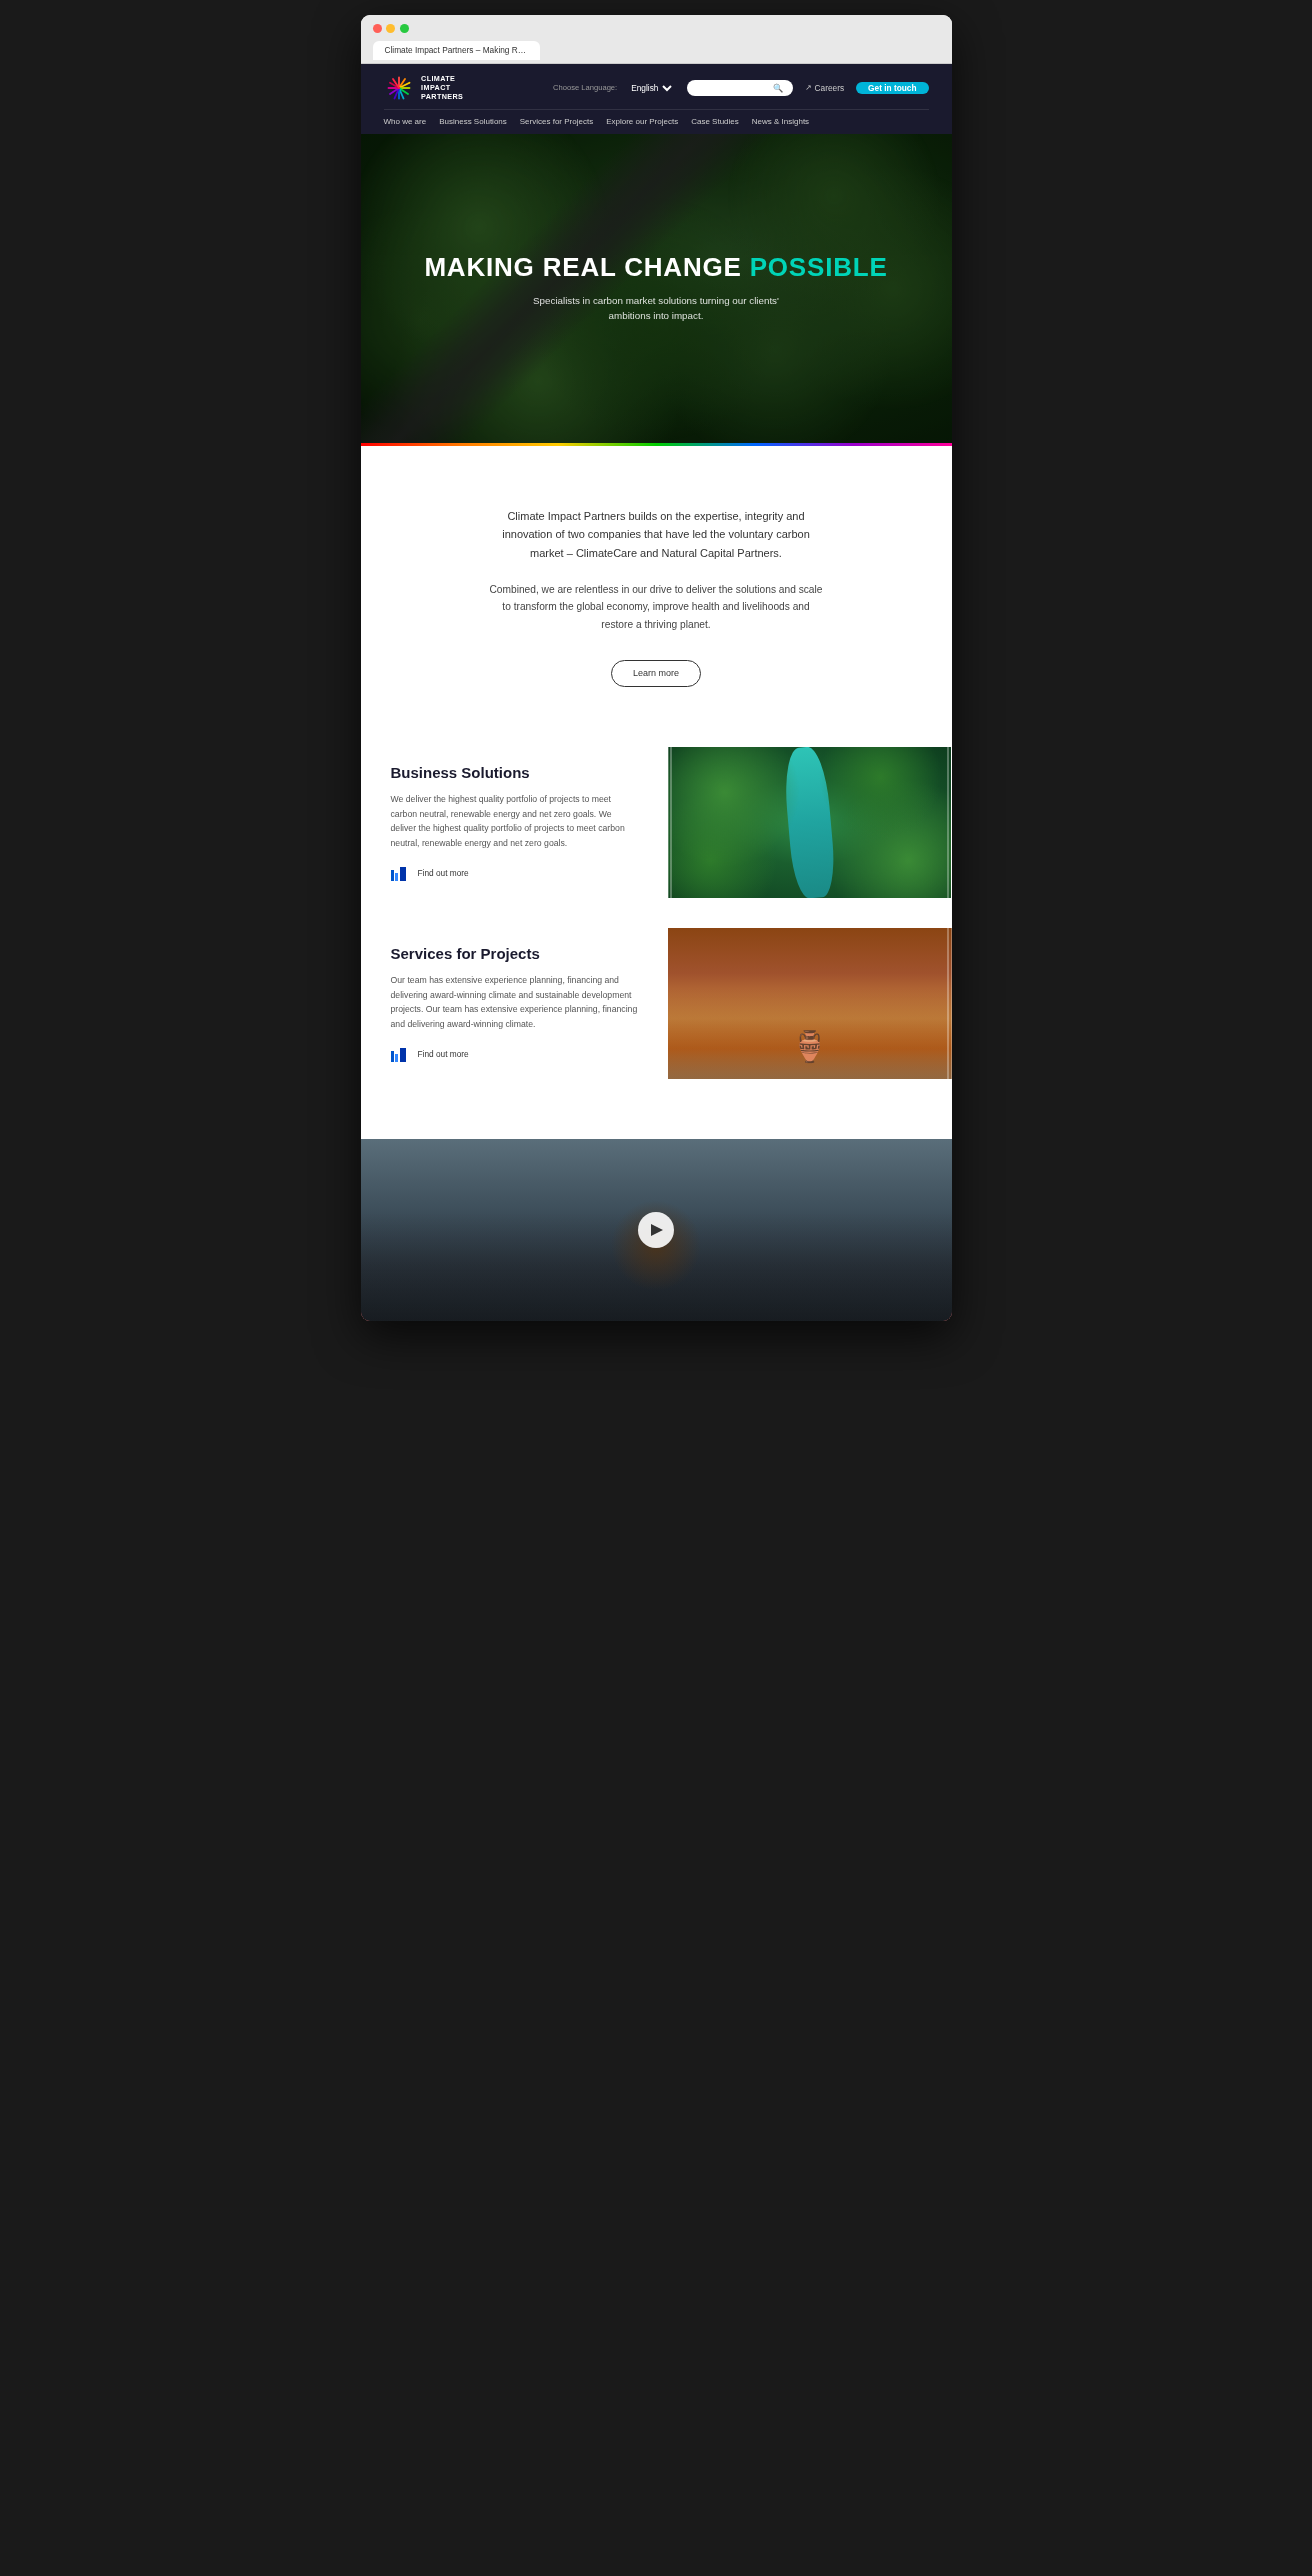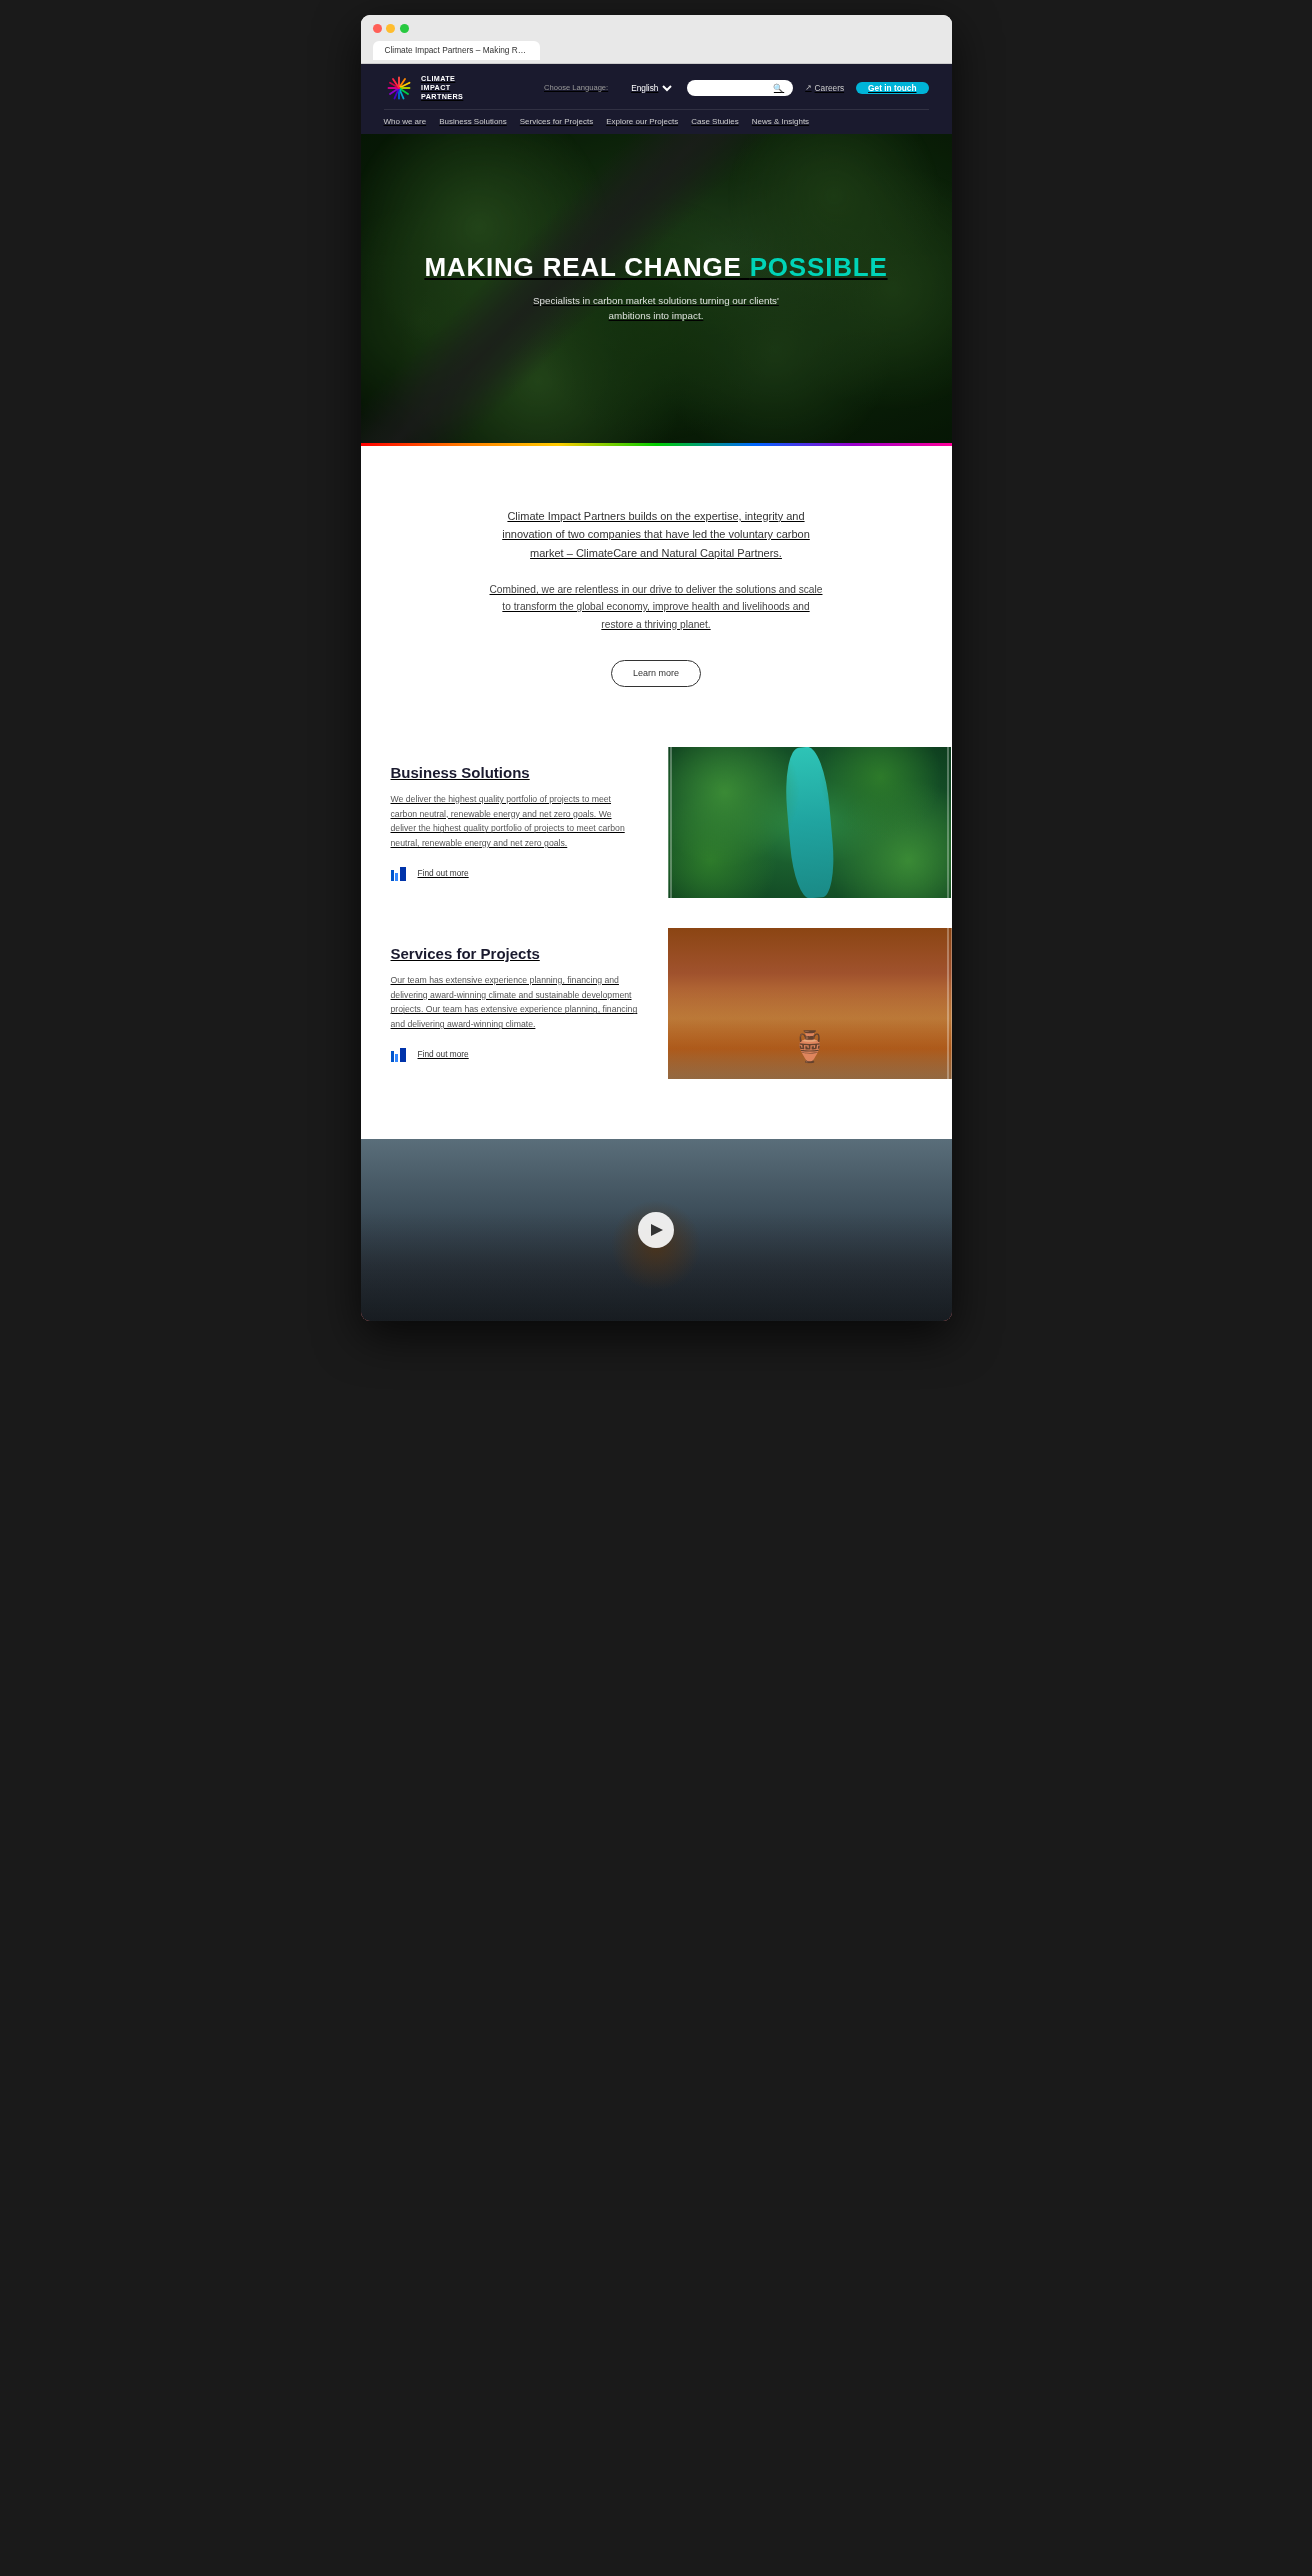--- a/index.html
+++ b/index.html
@@ -48,21 +48,20 @@
       max-width: 167px;
       overflow: hidden;
       white-space: nowrap;
       text-overflow: ellipsis;
     }
 
     
     .site {
       background: #b91c1c;
       overflow: hidden;
-      text-decoration: underline;
     }
 
     
     .site-header {
       background: #1a1a2e;
       padding: 0 23px;
     }
     .header-top {
       display: flex;
       align-items: center;
@@ -88,21 +87,21 @@
       text-transform: uppercase;
     }
     .header-right {
       display: flex;
       align-items: center;
       gap: 12px;
     }
     .lang-selector {
       display: flex;
       align-items: center;
-      gap: 19px;
+      gap: 10px;
       color: #ccc;
       font-size: 8.3px;
     }
     .lang-label {
       color: #999;
       font-size: 7.6px;
     }
     .lang-select {
       background: transparent;
       border: none;

